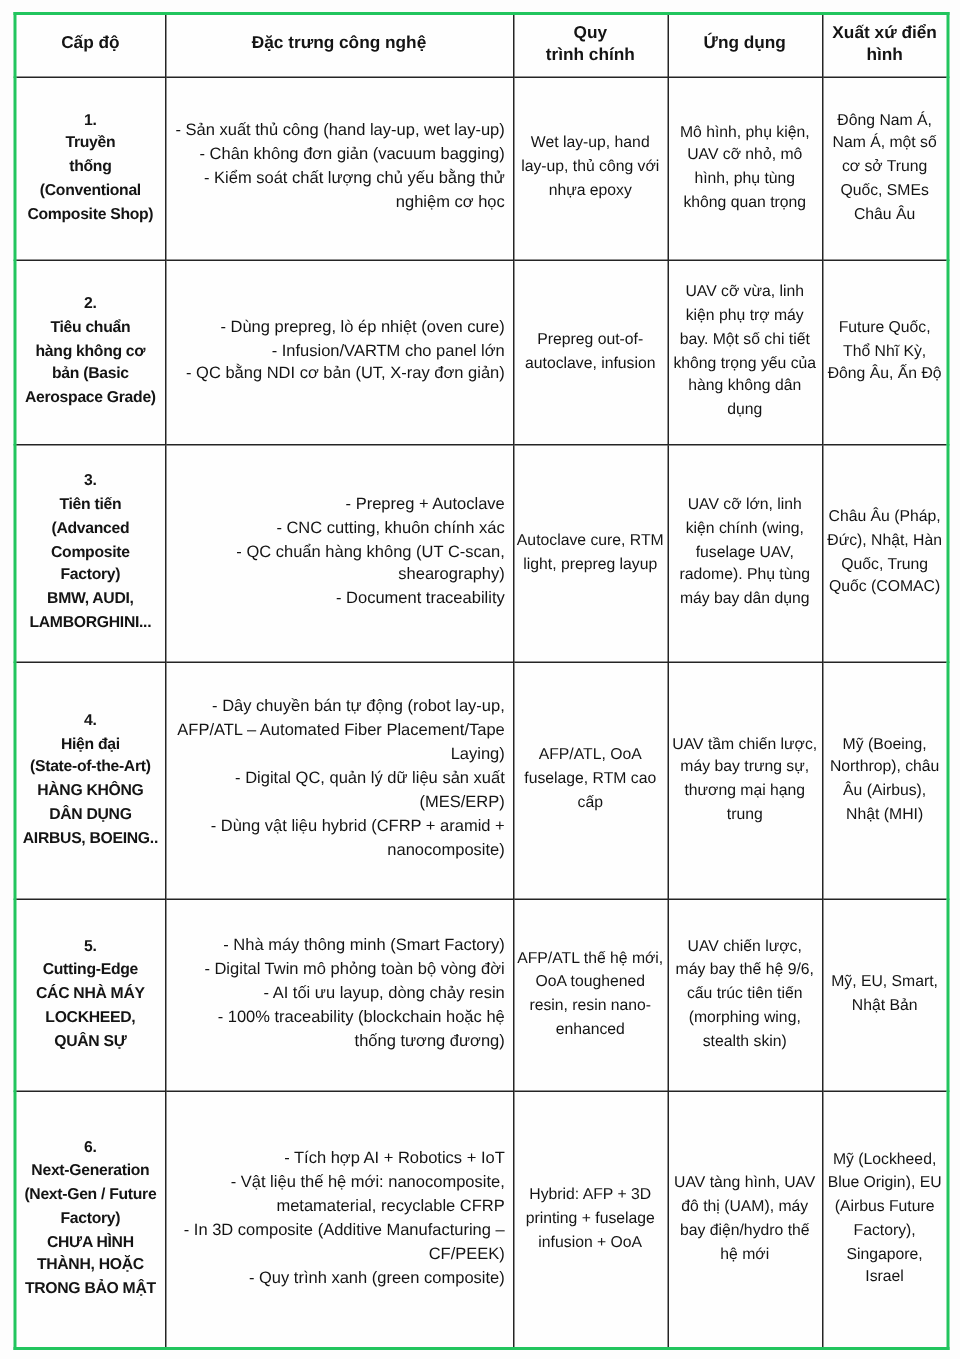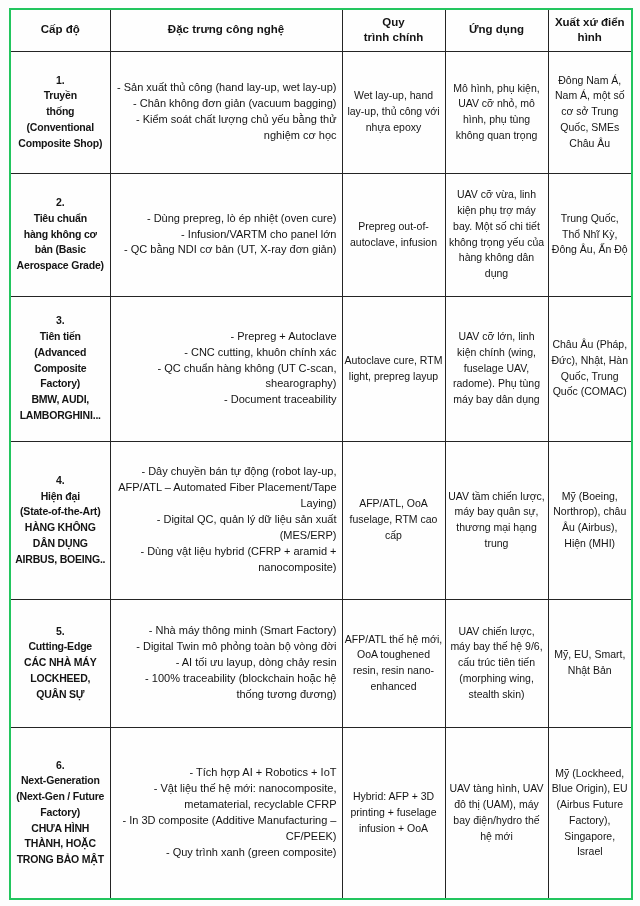--- a/index.html
+++ b/index.html
@@ -108,21 +108,21 @@
         <td class="level">2.
 Tiêu chuẩn
 hàng không cơ
 bản (Basic
 Aerospace Grade)</td>
         <td class="features">- Dùng prepreg, lò ép nhiệt (oven cure)
 - Infusion/VARTM cho panel lớn
 - QC bằng NDI cơ bản (UT, X-ray đơn giản)</td>
         <td class="center">Prepreg out-of-autoclave, infusion</td>
         <td class="center">UAV cỡ vừa, linh kiện phụ trợ máy bay. Một số chi tiết không trọng yếu của hàng không dân dụng</td>
-        <td class="center">Trung Quốc, Thổ Nhĩ Kỳ, Đông Âu, Ấn Độ</td>
+        <td class="center">Future Quốc, Thổ Nhĩ Kỳ, Đông Âu, Ấn Độ</td>
       </tr>
       <tr class="r2">
         <td class="level">3.
 Tiên tiến
 (Advanced
 Composite
 Factory)
 BMW, AUDI,
 LAMBORGHINI...</td>
         <td class="features">- Prepreg + Autoclave
@@ -137,22 +137,22 @@
         <td class="level">4.
 Hiện đại
 (State-of-the-Art)
 HÀNG KHÔNG
 DÂN DỤNG
 AIRBUS, BOEING..</td>
         <td class="features">- Dây chuyền bán tự động (robot lay-up, AFP/ATL – Automated Fiber Placement/Tape Laying)
 - Digital QC, quản lý dữ liệu sản xuất (MES/ERP)
 - Dùng vật liệu hybrid (CFRP + aramid + nanocomposite)</td>
         <td class="center">AFP/ATL, OoA fuselage, RTM cao cấp</td>
-        <td class="center">UAV tầm chiến lược, máy bay quân sự, thương mại hạng trung</td>
-        <td class="center">Mỹ (Boeing, Northrop), châu Âu (Airbus), Hiện (MHI)</td>
+        <td class="center">UAV tầm chiến lược, máy bay trưng sự, thương mại hạng trung</td>
+        <td class="center">Mỹ (Boeing, Northrop), châu Âu (Airbus), Nhật (MHI)</td>
       </tr>
       <tr class="r4">
         <td class="level">5.
 Cutting-Edge
 CÁC NHÀ MÁY
 LOCKHEED,
 QUÂN SỰ</td>
         <td class="features">- Nhà máy thông minh (Smart Factory)
 - Digital Twin mô phỏng toàn bộ vòng đời
 - AI tối ưu layup, dòng chảy resin

